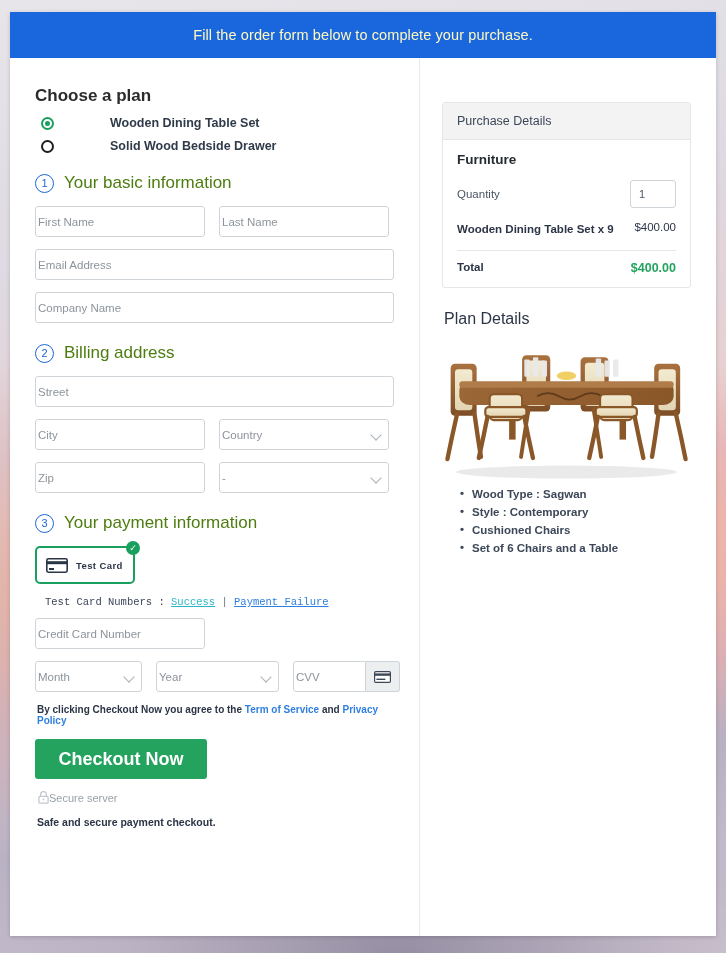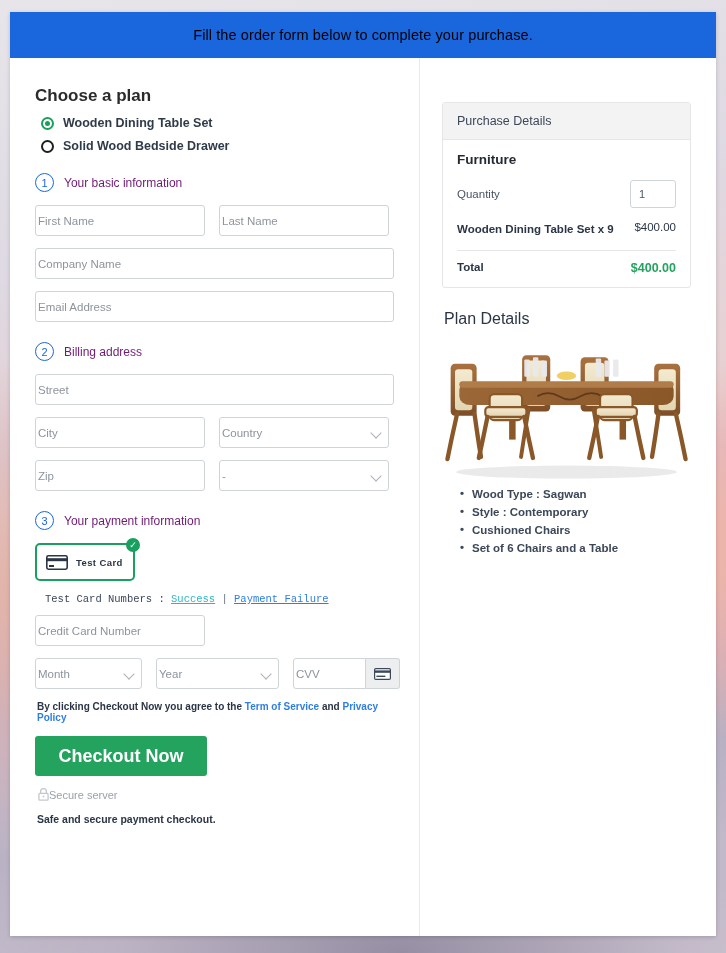--- a/index.html
+++ b/index.html
@@ -31,21 +31,21 @@
   .card {
     position: absolute;
     left: 10px; top: 12px; width: 706px; height: 924px;
     background: #ffffff;
     box-shadow: 0 1px 4px rgba(0,0,0,0.18);
     overflow: hidden;
   }
   .topbar {
     height: 46px;
     background: #1a66dd;
-    color: #000000;
+    color: #fef9c3;
     display: flex; align-items: center; justify-content: center;
     font-size: 14.5px;
     letter-spacing: 0.1px;
   }
   .body-cols {
     display: flex;
     height: calc(100% - 46px);
   }
   .col-left {
     width: 410px;
@@ -56,42 +56,42 @@
     flex: 1;
     padding: 44px 25px 0 22px;
   }
 
   h2.section-title {
     font-size: 17px; font-weight: 600; color: #2b2b2b;
     margin: 0 0 10px 0;
   }
 
   
-  .plan-row { display: flex; align-items: center; margin: 0 0 9px 0; padding-left: 6px; }
+  .plan-row { display: flex; align-items: center; margin: 0 0 9px 0; padding-left: 6px; gap: 47px; }
   .radio {
     width: 13px; height: 13px; border-radius: 50%;
     border: 2px solid #1f1f1f; margin-right: 9px; flex: none;
     position: relative; background: #fff;
   }
   .radio.on { border-color: #1aa05e; }
   .radio.on::after {
     content: ""; position: absolute; left: 2px; top: 2px;
     width: 5px; height: 5px; border-radius: 50%; background: #1aa05e;
   }
   .plan-label { font-size: 12.5px; color: #303b4a; font-weight: 600; }
 
   
   .step-head { display: flex; align-items: center; margin: 20px 0 13px 0; }
   .step-num {
     width: 19px; height: 19px; border-radius: 50%;
     border: 1.6px solid #1a66dd; color: #1a66dd;
     font-size: 11px; display: flex; align-items: center; justify-content: center;
     margin-right: 10px; flex: none;
   }
-  .step-text { font-size: 12px; color: #701a75; font-weight: 500; }
+  .step-text { font-size: 17px; color: #4d7c0f; font-weight: 500; }
 
   
   .field-row { display: flex; gap: 14px; margin-bottom: 12px; }
   .inp {
     height: 31px; border: 1px solid #cfd4d9; border-radius: 3px;
     background: #fff; font-size: 11.5px; color: #8d949c;
     padding: 0 2px; width: 100%;
     font-family: "Liberation Sans", sans-serif;
     display: flex; align-items: center;
   }
@@ -205,24 +205,24 @@
       <div class="step-head">
         <span class="step-num">1</span>
         <span class="step-text">Your basic information</span>
       </div>
 
       <div class="field-row">
         <input class="inp half" type="text" placeholder="First Name" style="">
         <input class="inp half" type="text" placeholder="Last Name" style="">
       </div>
       <div class="field-row">
+        <input class="inp full" type="text" placeholder="Email Address" style="">
+      </div>
+      <div class="field-row">
         <input class="inp full" type="text" placeholder="Company Name" style="">
-      </div>
-      <div class="field-row">
-        <input class="inp full" type="text" placeholder="Email Address" style="">
       </div>
 
       <div class="step-head">
         <span class="step-num">2</span>
         <span class="step-text">Billing address</span>
       </div>
 
       <div class="field-row">
         <input class="inp full" type="text" placeholder="Street" style="">
       </div>

